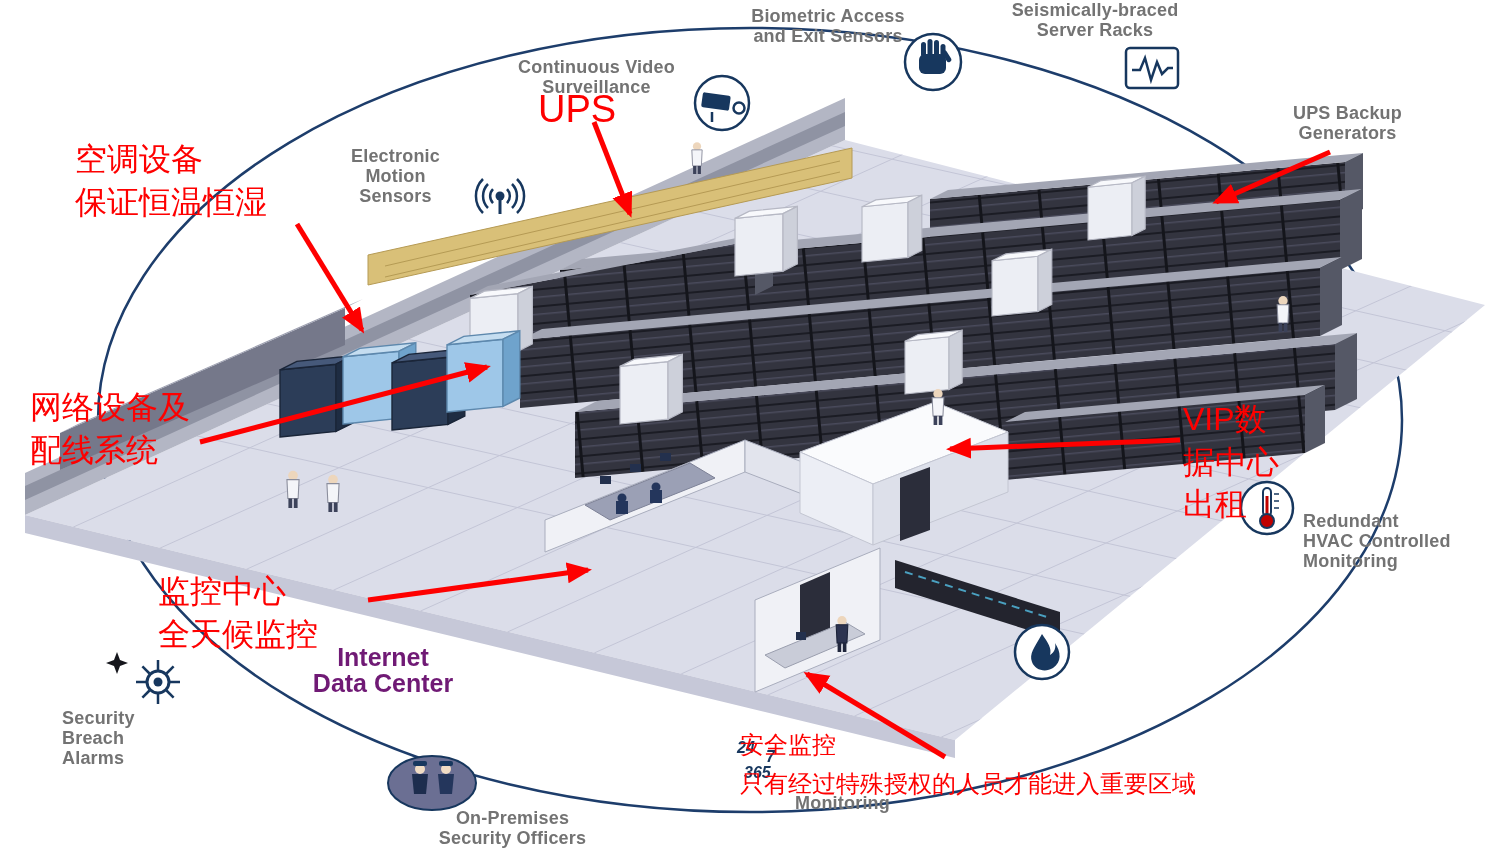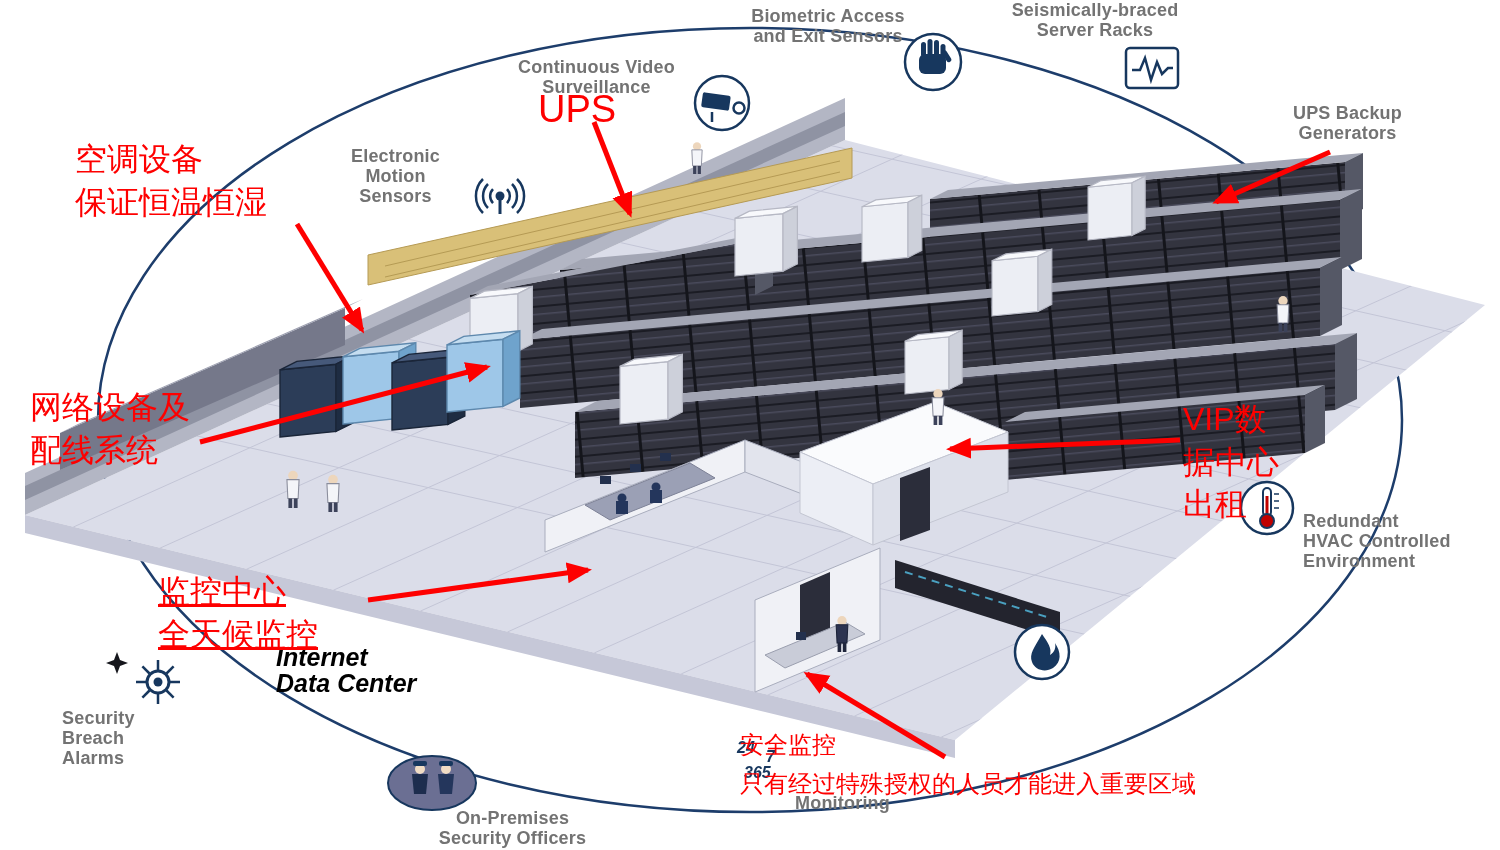--- a/index.html
+++ b/index.html
@@ -2,22 +2,22 @@
 <html><head>
 <meta charset="utf-8">
 <style>
   html,body{margin:0;padding:0;background:#fff;}
   .stage{position:relative;width:1500px;height:850px;background:#ffffff;overflow:hidden;
          font-family:"Liberation Sans","DejaVu Sans",sans-serif;}
   .scene{position:absolute;left:0;top:0;z-index:0;}
   .label-en{position:absolute;z-index:2;color:#737373;font-weight:700;font-size:18px;
             line-height:1.12;white-space:pre-line;letter-spacing:.2px;}
   .ta-c{text-align:center;}
-  .idc-title{position:absolute;z-index:2;left:276px;top:644px;width:214px;
-             color:#000000;font-weight:700;font-size:25px;line-height:1.04;font-style:italic;}
+  .idc-title{position:absolute;z-index:2;left:276px;top:644px;width:214px;text-align:center;
+             color:#701a75;font-weight:700;font-size:25px;line-height:1.04;}
   .label-cn{position:absolute;z-index:3;color:#fe0000;font-size:32px;line-height:1.33;
             white-space:pre-line;font-weight:400;}
   .cn-big{font-size:38px;font-weight:400;}
   .cn-sm{font-size:24px;white-space:nowrap;line-height:1.2;}
   .m-num{position:absolute;z-index:1;color:#17375e;font-weight:700;font-style:italic;font-size:16px;}
 </style>
 </head>
 <body>
 
 <div class="stage">
@@ -282,21 +282,21 @@
   <div class="label-en ta-c" style="left:728px;top:6px;width:200px;">Biometric Access
 and Exit Sensors</div>
   <div class="label-en ta-c" style="left:995px;top:0px;width:200px;">Seismically-braced
 Server Racks</div>
   <div class="label-en ta-c" style="left:1280px;top:55px;width:135px;margin-top:48px;">UPS Backup
 Generators</div>
   <div class="label-en ta-c" style="left:328px;top:146px;width:135px;">Electronic
 Motion Sensors</div>
   <div class="label-en" style="left:1303px;top:511px;width:185px;">Redundant
 HVAC Controlled
-Environment</div>
+Monitoring</div>
   <div class="label-en" style="left:62px;top:708px;width:100px;">Security
 Breach
 Alarms</div>
   <div class="label-en ta-c" style="left:420px;top:808px;width:185px;">On-Premises
 Security Officers</div>
   <div class="label-en" style="left:795px;top:793px;width:120px;">Monitoring</div>
   <div class="m-num" style="left:737px;top:739px;">24</div>
   <div class="m-num" style="left:766px;top:748px;">7</div>
   <div class="m-num" style="left:744px;top:764px;">365</div>
 
@@ -306,18 +306,18 @@
   </div>
 
   <div class="label-cn cn-big" style="left:538px;top:84px;">UPS</div>
   <div class="label-cn" style="left:75px;top:138px;">空调设备
 保证恒温恒湿</div>
   <div class="label-cn" style="left:30px;top:386px;">网络设备及
 配线系统</div>
   <div class="label-cn" style="left:1183px;top:398px;">VIP数
 据中心
 出租</div>
-  <div class="label-cn" style="left:158px;top:570px;text-decoration:underline;">监控中心
+  <div class="label-cn" style="left:158px;top:570px;">监控中心
 全天候监控</div>
   <div class="label-cn cn-sm" style="left:740px;top:731px;">安全监控</div>
   <div class="label-cn cn-sm" style="left:740px;top:724px;margin-top:46px;">只有经过特殊授权的人员才能进入重要区域</div>
 
 </div>
 
 </body></html>

